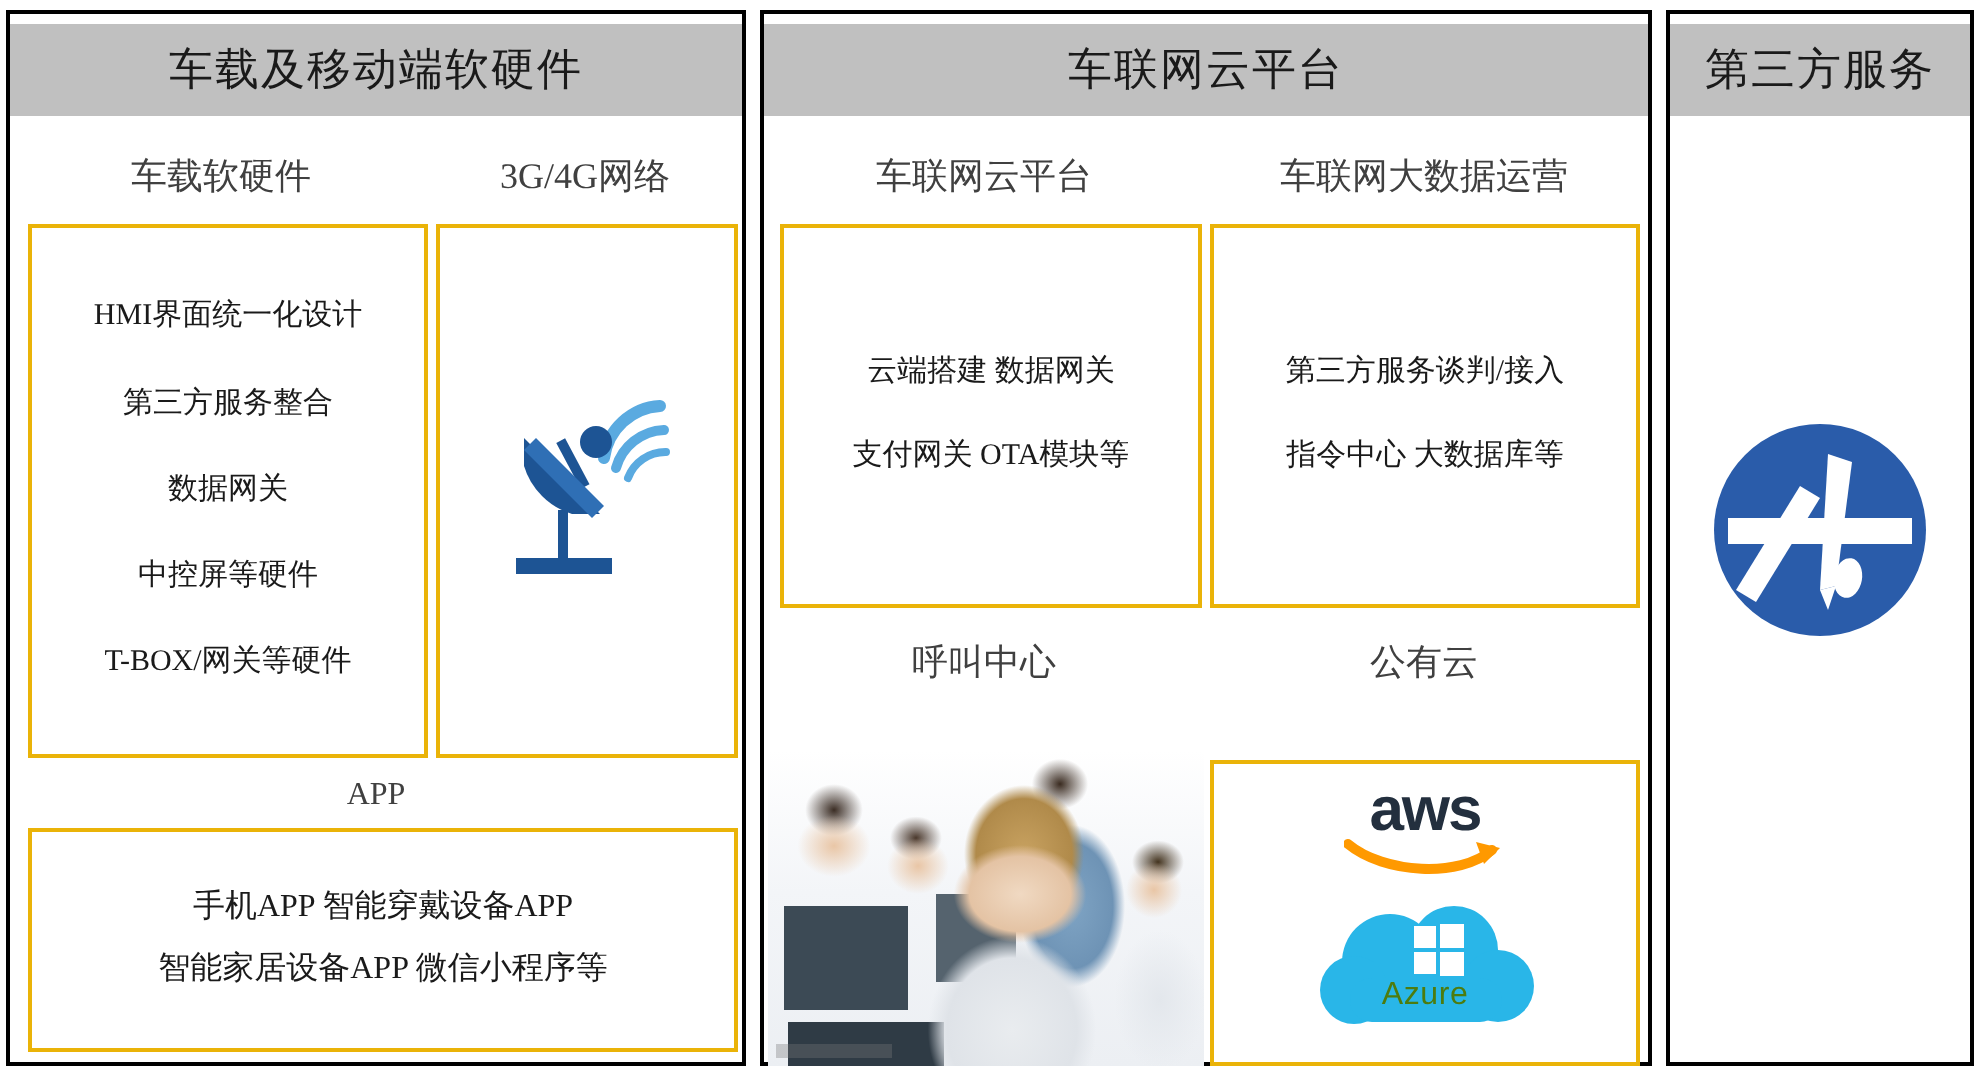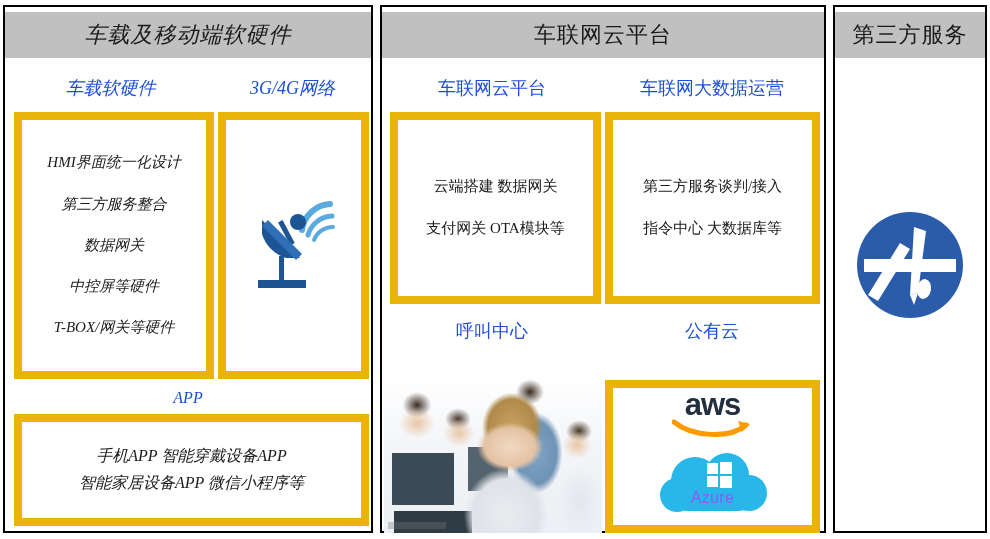--- a/index.html
+++ b/index.html
@@ -14,21 +14,21 @@
     width: 990px; height: 539px;
     background: #ffffff;
   }
 
   
   .column {
     position: absolute;
     border: 2px solid #000000;
     background: #ffffff;
   }
-  #col-vehicle { left: 3px;   top: 5px;  width: 370px; height: 528px; font-style: italic; }
+  #col-vehicle { left: 3px;   top: 5px;  width: 370px; height: 528px; }
   #col-cloud   { left: 380px; top: 5px;  width: 446px; height: 528px; }
   #col-third   { left: 833px; top: 5px;  width: 154px; height: 528px; }
 
   .col-header {
     position: absolute;
     left: 0; right: 0; top: 5px;
     height: 46px;
     background: #c0c0c0;
     display: flex;
     align-items: center;
@@ -38,27 +38,27 @@
     letter-spacing: 1px;
   }
 
   
   .sub-label {
     position: absolute;
     display: flex;
     align-items: center;
     justify-content: center;
     font-size: 18px;
-    color: #1d4ed8;
+    color: #404040;
   }
 
   
   .box {
     position: absolute;
-    border: 8px solid #eab308;
+    border: 2px solid #eab308;
     background: #ffffff;
     display: flex;
     flex-direction: column;
     align-items: center;
     justify-content: center;
   }
   .box .line {
     font-size: 15px;
     color: #1a1a1a;
     line-height: 1.05;
@@ -143,21 +143,21 @@
     width: 112px; height: 76px;
     flex: 0 0 auto;
   }
   .azure-cloud svg { position: absolute; left: 0; top: 0; }
   .azure-cloud .azure-word {
     position: absolute;
     left: 0; top: 40px; width: 112px;
     text-align: center;
     font-family: "Liberation Sans", sans-serif;
     font-size: 16px;
-    color: #8b5cf6;
+    color: #4d7c0f;
     letter-spacing: .3px;
   }
 
   
   #appstore-wrap {
     position: absolute;
     display: flex; align-items: center; justify-content: center;
   }
 </style>
 </head>

